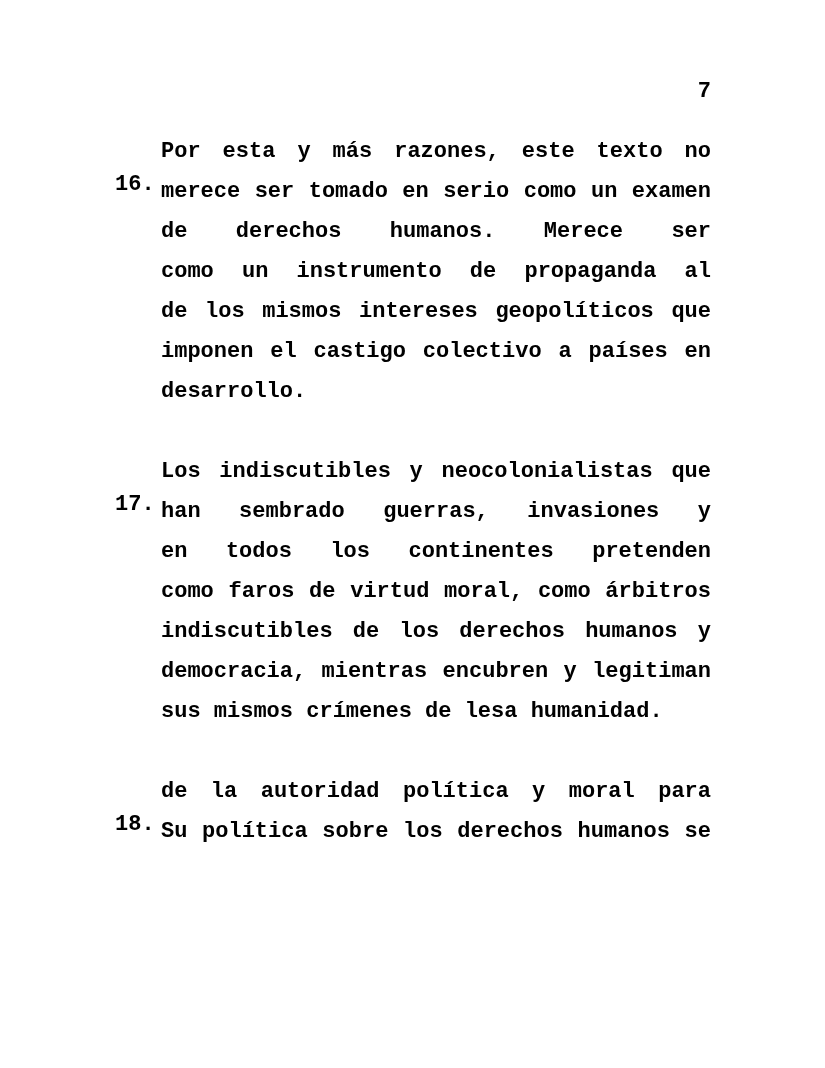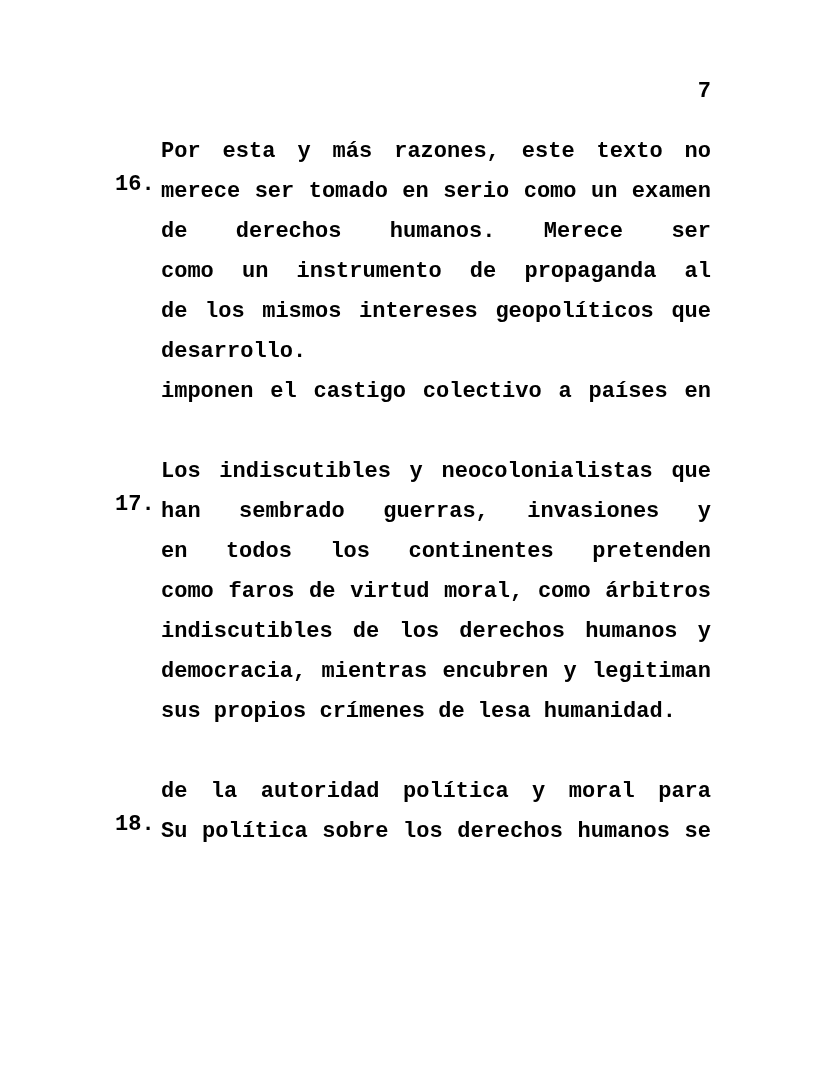--- a/index.html
+++ b/index.html
@@ -59,34 +59,34 @@
 
   <div class="page-number">7</div>
 
   <div class="block para">
     <span class="para-number">16.</span>
     <div class="line jline">Por esta y más razones, este texto no</div>
     <div class="line jline">merece ser tomado en serio como un examen</div>
     <div class="line jline">de derechos humanos. Merece ser denunciado</div>
     <div class="line jline">como un instrumento de propaganda al servicio</div>
     <div class="line jline">de los mismos intereses geopolíticos que</div>
+    <div class="line jline">imponen el castigo colectivo a países en</div>
     <div class="line lline">desarrollo.</div>
-    <div class="line jline">imponen el castigo colectivo a países en</div>
   </div>
 
 
   <div class="block para">
     <span class="para-number">17.</span>
     <div class="line jline">Los indiscutibles y neocolonialistas que</div>
     <div class="line jline">han sembrado guerras, invasiones y genocidios</div>
     <div class="line jline">en todos los continentes pretenden erigirse</div>
     <div class="line jline">como faros de virtud moral, como árbitros</div>
     <div class="line jline">indiscutibles de los derechos humanos y la</div>
     <div class="line jline">democracia, mientras encubren y legitiman</div>
-    <div class="line lline">sus propios crímenes de lesa humanidad.</div>
+    <div class="line lline">sus mismos crímenes de lesa humanidad.</div>
   </div>
 
   <div class="block para">
     <span class="para-number">18.</span>
     <div class="line jline">de la autoridad política y moral para darlas.</div>
     <div class="line jline">Su política sobre los derechos humanos se</div>
   </div>
 
 </div>
 

